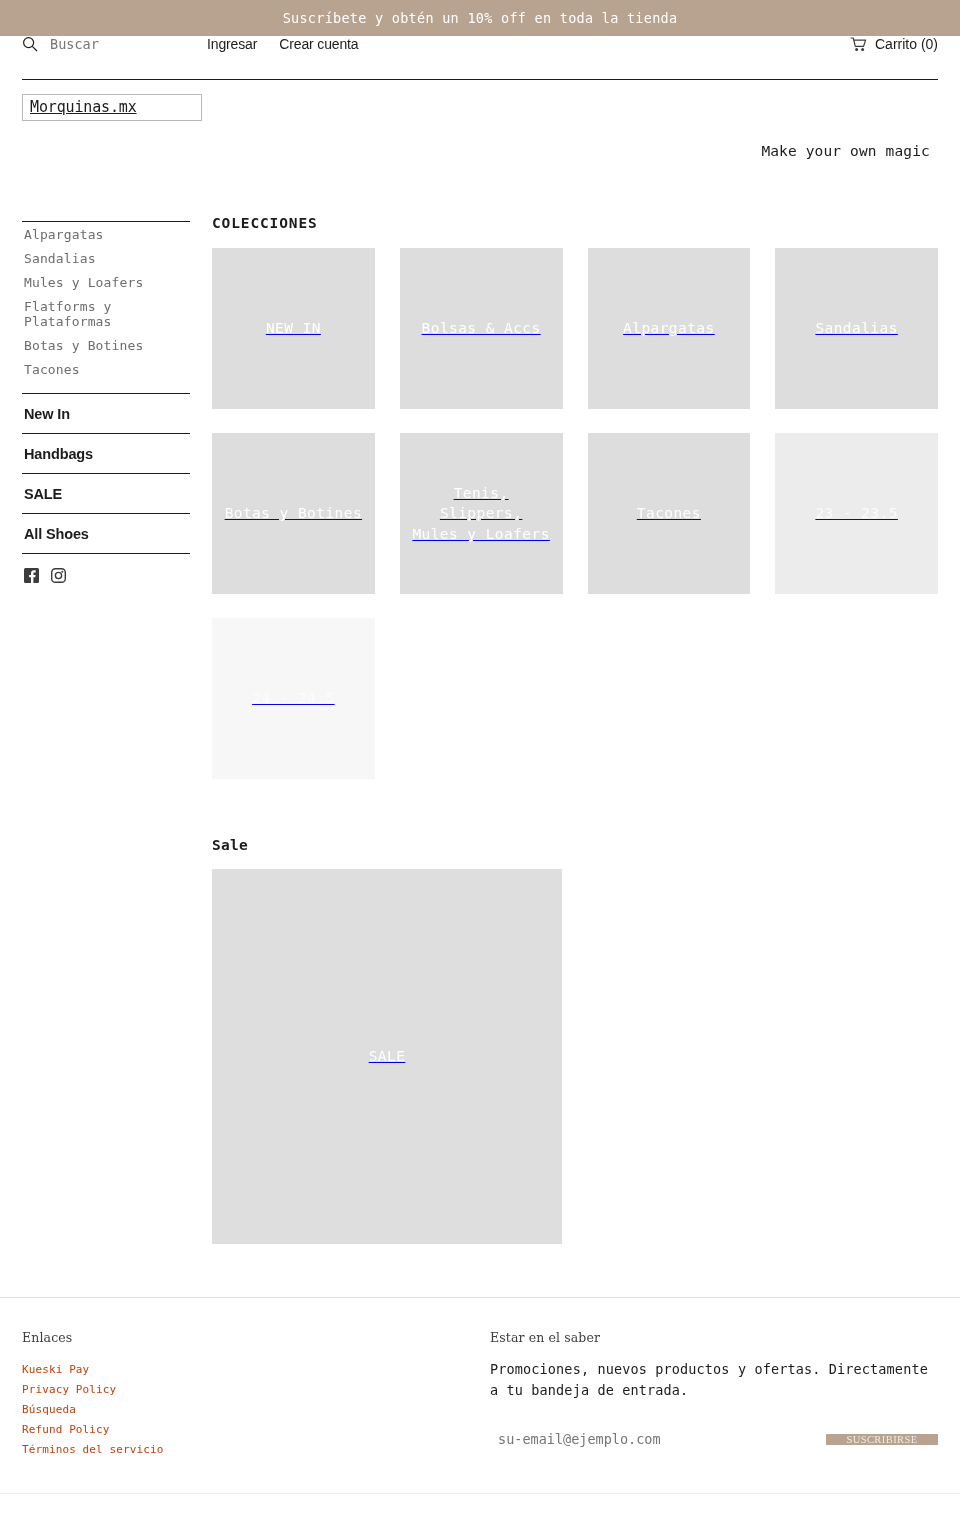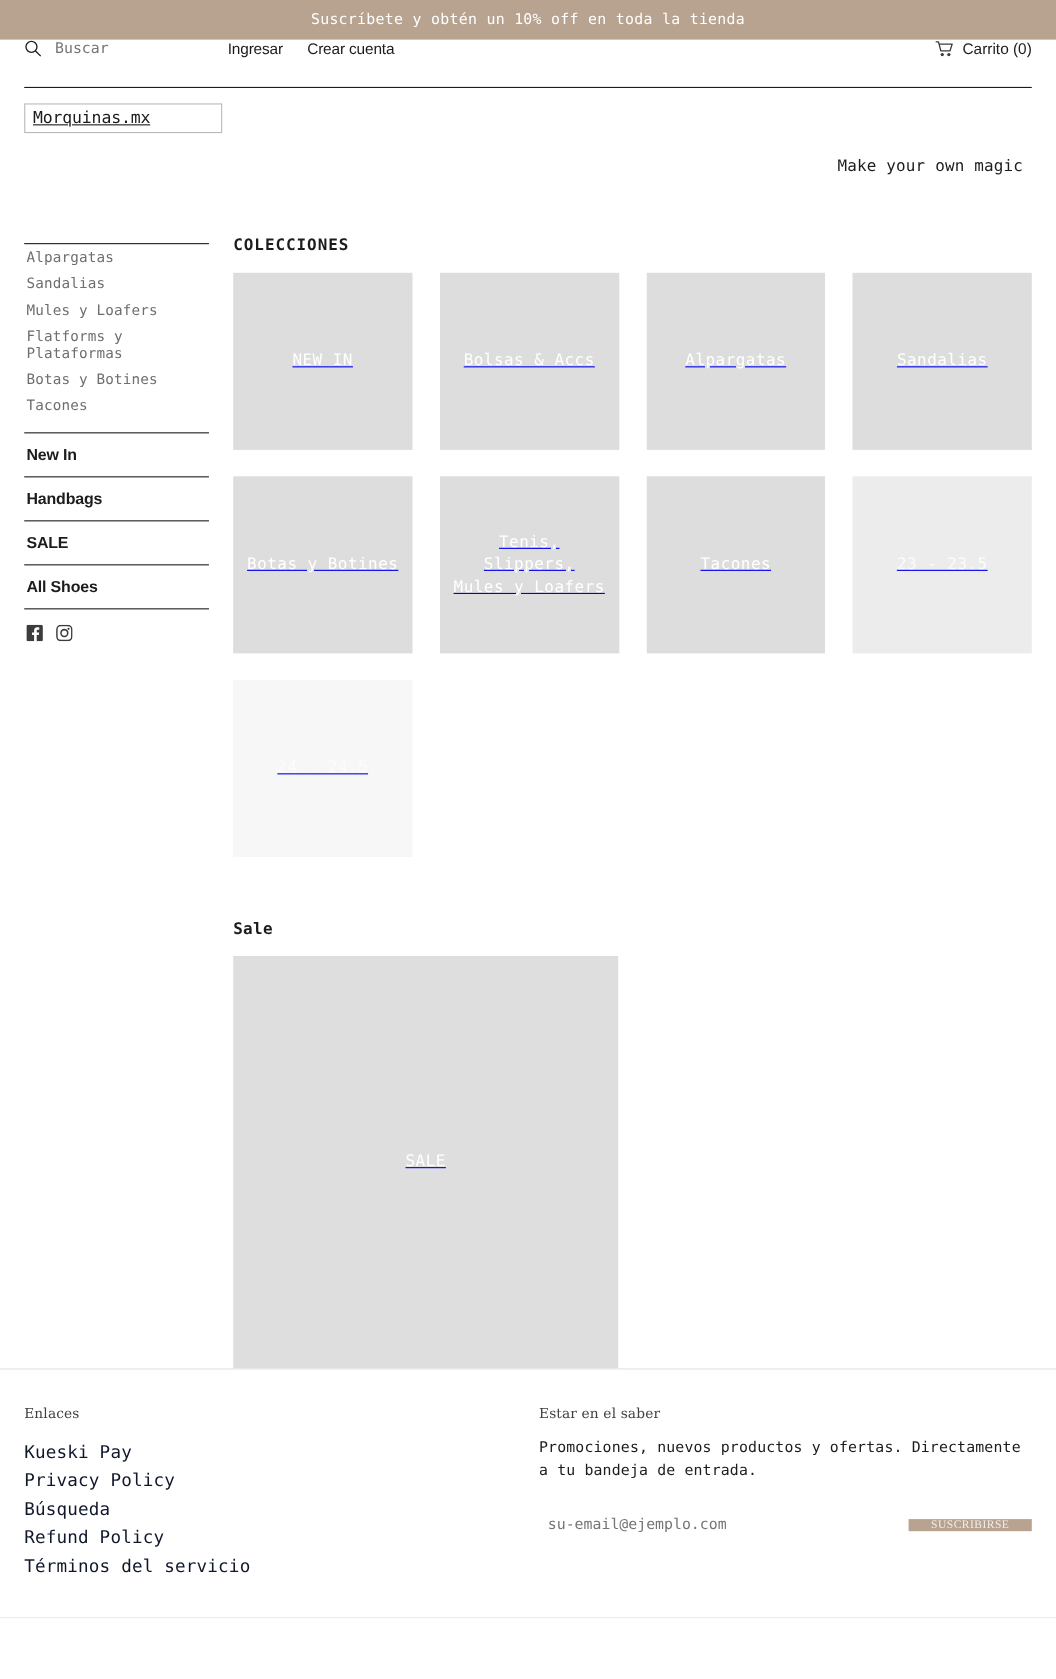--- a/index.html
+++ b/index.html
@@ -193,38 +193,39 @@
     background: #dedede;
     display: flex;
     align-items: center;
     justify-content: center;
     cursor: pointer;
   }
   .sale-tile .tile-label { font-size: 14.5px; }
 
   
   .footer {
+    margin-top: 53px;
     border-top: 1px solid #e2e2e2;
     padding: 32px 22px 0 22px;
     display: flex;
     gap: 0;
   }
   .foot-col-left  { width: 468px; flex: 0 0 468px; }
   .foot-col-right { flex: 1 1 auto; }
   .foot-head {
     font-family: "DejaVu Serif", "Liberation Serif", serif;
     font-size: 12.5px;
     color: #3f3f3f;
     margin-bottom: 14px;
     letter-spacing: 0.01em;
   }
   .foot-links a {
     display: block;
-    font-size: 16px;
-    color: #0f172a;
+    font-size: 11px;
+    color: #c2410c;
     text-decoration: none;
     padding: 3.5px 0;
     letter-spacing: 0.01em;
   }
   .foot-text {
     font-size: 13.5px;
     line-height: 1.56;
     color: #1c1c1c;
     letter-spacing: 0.01em;
     max-width: 452px;

